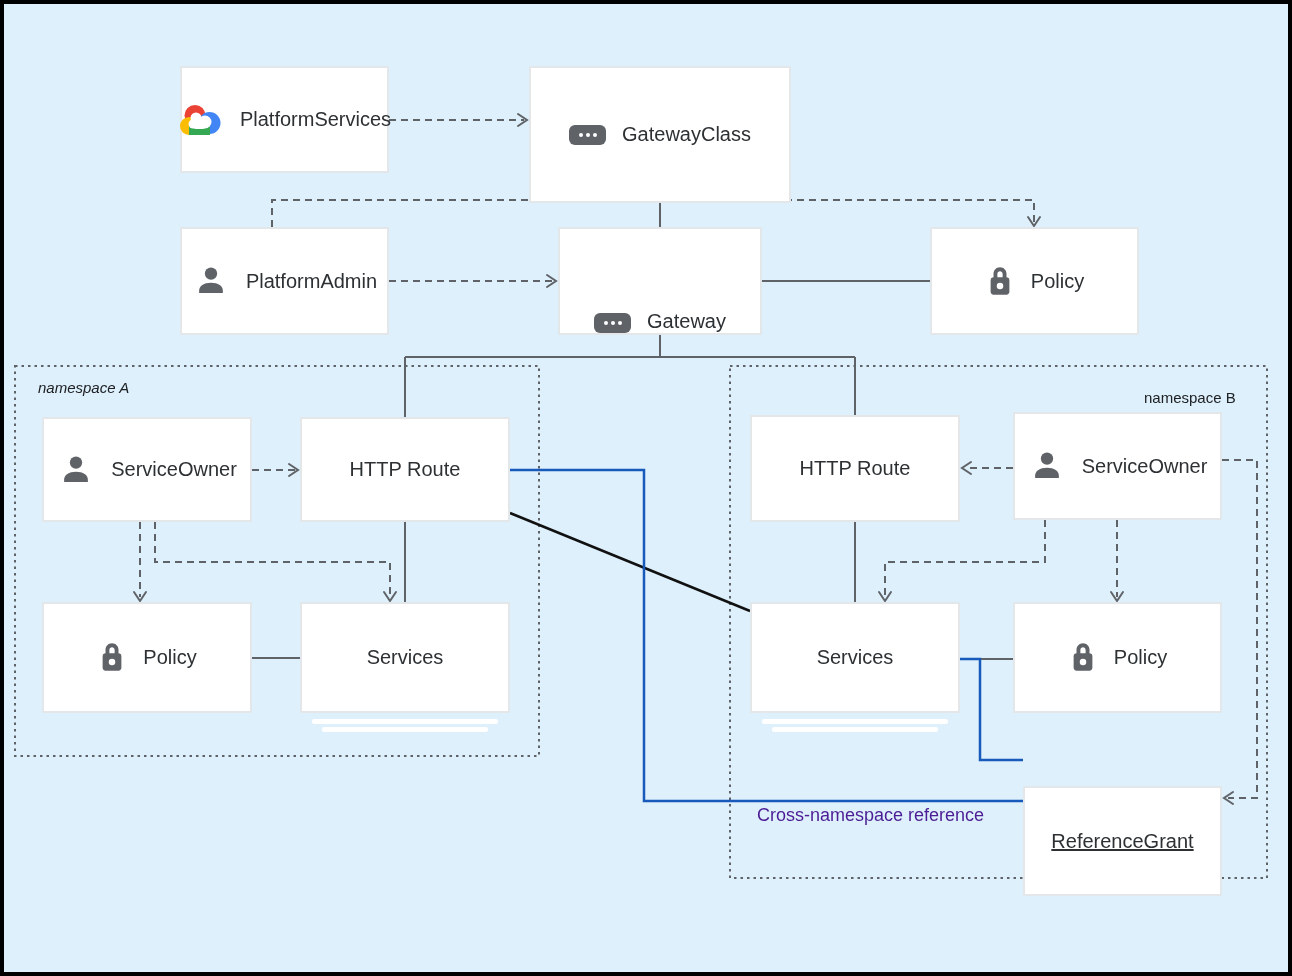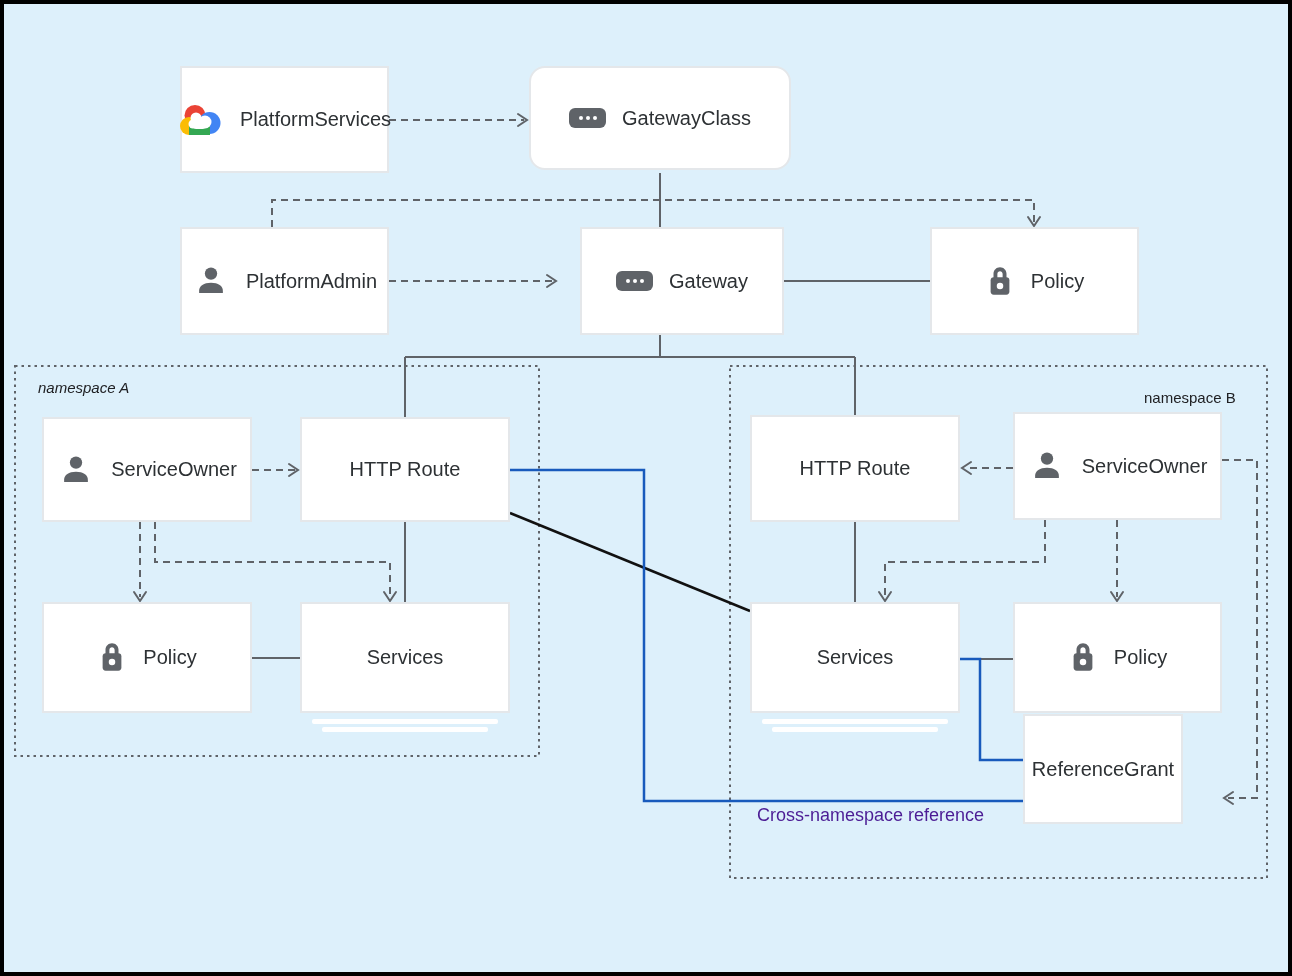--- a/index.html
+++ b/index.html
@@ -124,21 +124,21 @@
         <circle cx="15" cy="23" r="4.5" fill="#fff"></circle>
         <rect x="15" y="18" width="12.5" height="10" rx="3" fill="#fff"></rect>
       </svg>
     </span>
     <div class="nlabel two">
       <span>Platform</span>
       <span>Services</span>
     </div>
   </div>
 
-  <div class="node" style="left:529px;top:66px;width:262px;height:104px;border-radius:16px;">
+  <div class="node" style="left:529px;top:66px;width:262px;height:137px;">
     <span class="chip">
         <i></i>
         <i></i>
         <i></i>
       </span>
     <div class="nlabel">GatewayClass</div>
   </div>
 
   <div class="node" style="left:180px;top:227px;width:209px;height:108px;">
     <span class="icn">
@@ -146,21 +146,21 @@
         <circle cx="12" cy="7.3" r="3.9"></circle>
         <path d="M12 13.1c-4.5 0-7.5 2-7.5 5v1.4h15v-1.4c0-3-3-5-7.5-5z"></path>
       </svg>
     </span>
     <div class="nlabel two">
       <span>Platform</span>
       <span>Admin</span>
     </div>
   </div>
 
-  <div class="node" style="left:580px;top:227px;width:204px;height:108px;">
+  <div class="node" style="left:558px;top:227px;width:204px;height:108px;align-items:flex-end;">
     <span class="chip">
         <i></i>
         <i></i>
         <i></i>
       </span>
     <div class="nlabel">Gateway</div>
   </div>
 
   <div class="node" style="left:930px;top:227px;width:209px;height:108px;">
     <span class="icn">
@@ -234,20 +234,20 @@
     <span class="icn">
       <svg width="30" height="33" viewBox="0 0 24 26" fill="#5f6368">
         <path d="M12 1.5c-2.9 0-5.2 2.3-5.2 5.2V11h3.1V6.9c0-1.2 1-2.1 2.1-2.1s2.1 1 2.1 2.1V11h3.1V6.7c0-2.9-2.3-5.2-5.2-5.2z"></path>
         <rect x="4.5" y="9.5" width="15" height="14" rx="2.5"></rect>
         <circle cx="12" cy="16.5" r="2.6" fill="#fff"></circle>
       </svg>
     </span>
     <div class="nlabel">Policy</div>
   </div>
 
-  <div class="node" style="left:1023px;top:714px;width:160px;height:110px;">
+  <div class="node" style="left:1023px;top:786px;width:199px;height:110px;text-decoration:underline;">
     <div class="nlabel">ReferenceGrant</div>
   </div>
 
   <div class="annotation" style="left:757px;top:805px;">Cross-namespace reference</div>
 
   <div id="frame"></div>
 </div>
 
 </body></html>

